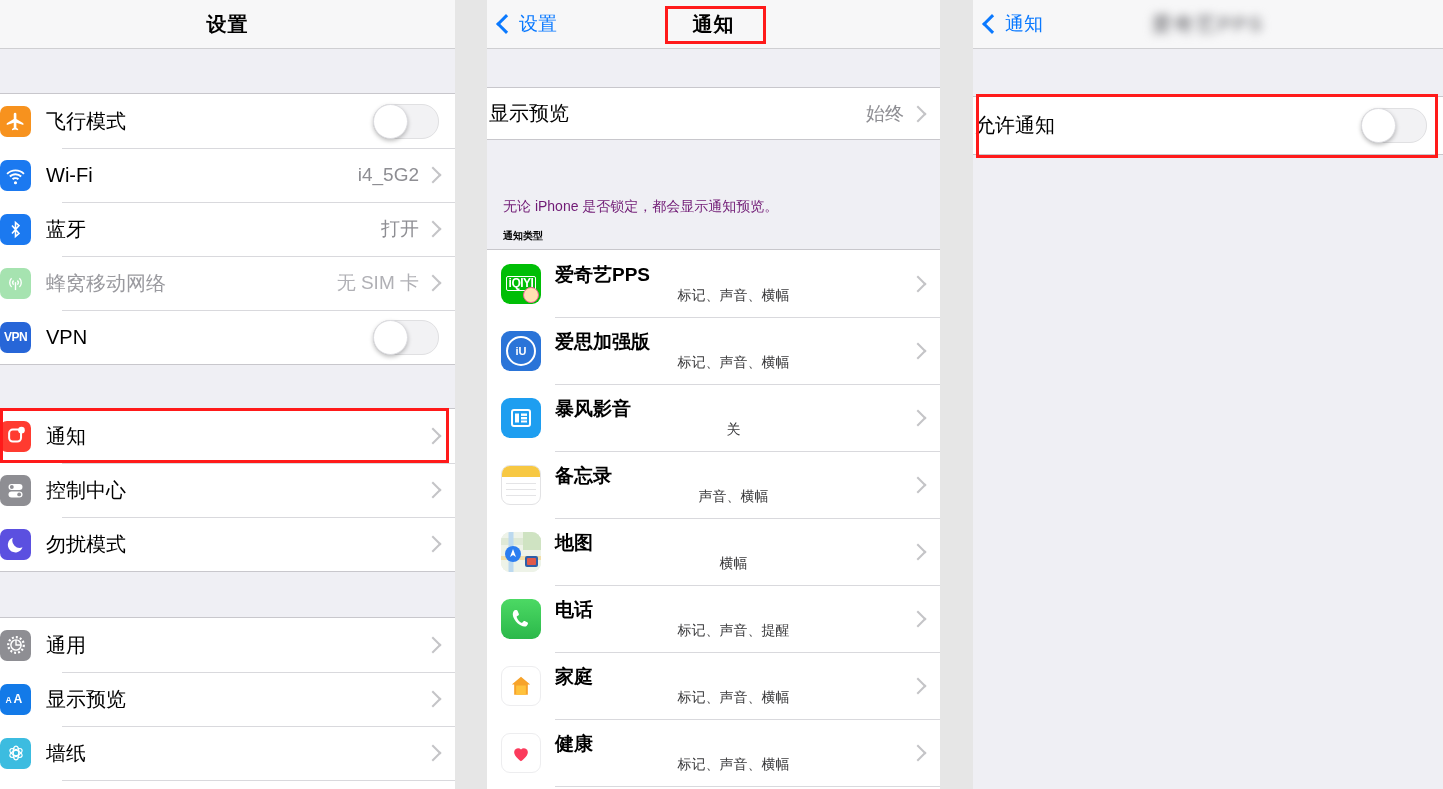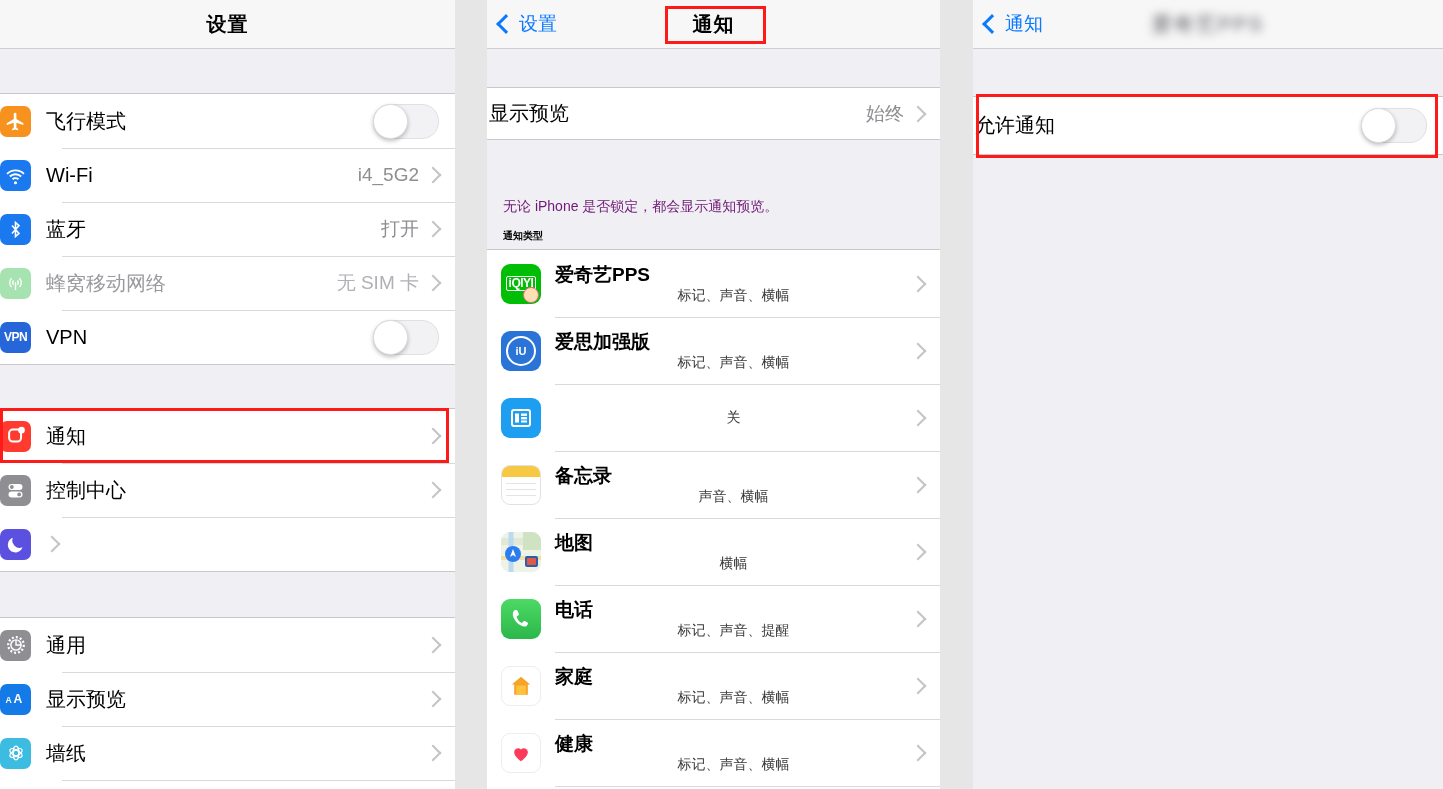--- a/index.html
+++ b/index.html
@@ -228,20 +228,21 @@
         <span class="row-label">控制中心</span>
         <span class="chev"></span>
       </div>
 
       <div class="row" style="height:54px">
         <span class="ic ic-dnd">
           <svg width="21" height="21" viewBox="0 0 24 24">
               <path fill="#fff" d="M20 15.2A8.4 8.4 0 0 1 9 4.3 8.6 8.6 0 1 0 20 15.2z"></path>
             </svg>
         </span>
+        <span class="row-label">勿扰模式</span>
         <span class="chev"></span>
       </div>
     </div>
 
     <div class="gap" style="height:45px"></div>
 
     <div class="group">
 
       <div class="row" style="height:54px">
         <span class="ic ic-general">
@@ -341,20 +342,21 @@
         <span class="app-ic app-baofeng">
           <svg width="24" height="24" viewBox="0 0 24 24">
             <rect x="3" y="4" width="18" height="16" rx="2" fill="none" stroke="#fff" stroke-width="2"></rect>
             <rect x="6" y="7.5" width="4" height="9" fill="#fff"></rect>
             <rect x="12" y="7.5" width="6" height="2.4" fill="#fff"></rect>
             <rect x="12" y="11" width="6" height="2.4" fill="#fff"></rect>
             <rect x="12" y="14.5" width="6" height="2" fill="#fff"></rect>
           </svg>
         </span>
         <span class="app-texts">
+          <span class="app-name">暴风影音</span>
           <span class="app-sub">关</span>
         </span>
         <span class="chev"></span>
       </div>
 
       <div class="app-row">
         <span class="app-ic app-notes">
           <span class="top"></span>
           <span class="ln" style="top:17px"></span>
           <span class="ln" style="top:23px"></span>

